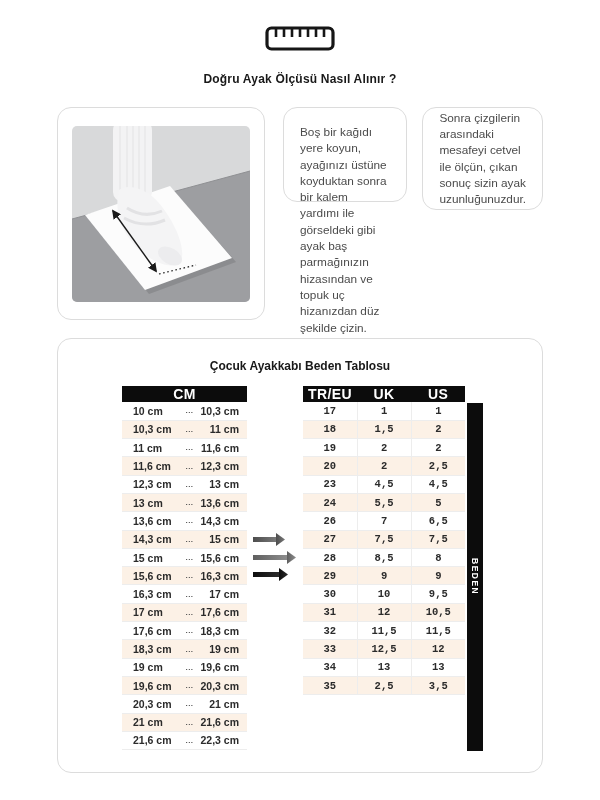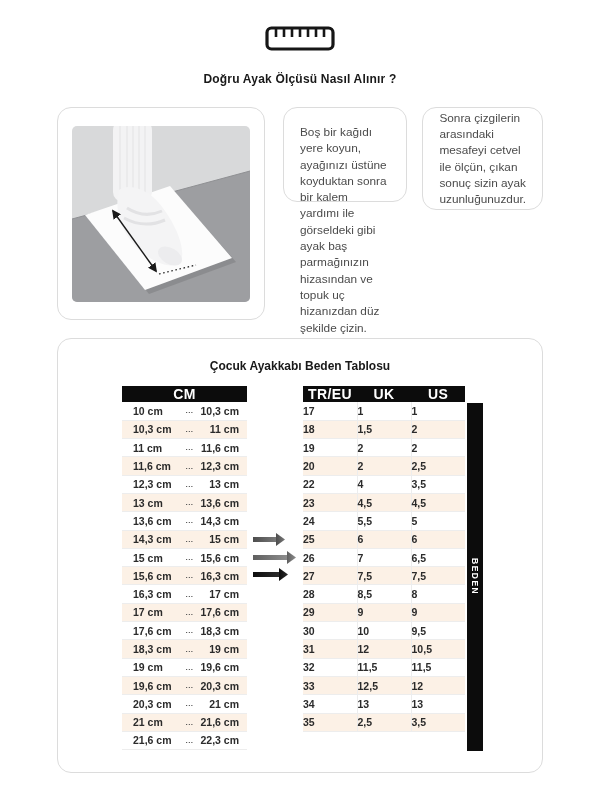--- a/index.html
+++ b/index.html
@@ -73,21 +73,21 @@
   .cm-table{width:125px;}
   .cm-table col.c1{width:57px;} .cm-table col.cs{width:21px;} .cm-table col.c2{width:47px;}
   .cm-table td:first-child{text-align:left;padding-left:11px;}
   .cm-table td.sep{text-align:center;font-size:8px;color:#555;letter-spacing:.5px;}
   .cm-table td:last-child{text-align:right;padding-right:8px;}
 
   .arrows-col{width:56px;height:56px;margin-top:146px;flex:none;}
 
   .conv-table{width:162px;}
   .conv-table th{width:54px;}
-  .conv-table td{text-align:left;border-right:1px solid var(--row-line);}
+  .conv-table td{text-align:center;border-right:1px solid var(--row-line);font-family:Liberation Mono, monospace;}
   .conv-table td:last-child{border-right:none;}
 
   .beden-bar{
     width:16px;height:348px;margin-top:17px;margin-left:2px;
     background:var(--header-bg);
     display:flex;align-items:center;justify-content:center;flex:none;
   }
   .beden-bar span{
     writing-mode:vertical-rl;
     color:#fff;font-size:8.5px;font-weight:700;letter-spacing:1.5px;
@@ -336,40 +336,30 @@
               <td>19</td>
               <td>2</td>
               <td>2</td>
             </tr>
             <tr>
               <td>20</td>
               <td>2</td>
               <td>2,5</td>
             </tr>
             <tr>
-              <td>22</td>
-              <td>4</td>
-              <td>3,5</td>
-            </tr>
-            <tr>
               <td>23</td>
               <td>4,5</td>
               <td>4,5</td>
             </tr>
             <tr>
               <td>24</td>
               <td>5,5</td>
               <td>5</td>
             </tr>
             <tr>
-              <td>25</td>
-              <td>6</td>
-              <td>6</td>
-            </tr>
-            <tr>
               <td>26</td>
               <td>7</td>
               <td>6,5</td>
             </tr>
             <tr>
               <td>27</td>
               <td>7,5</td>
               <td>7,5</td>
             </tr>
             <tr>

